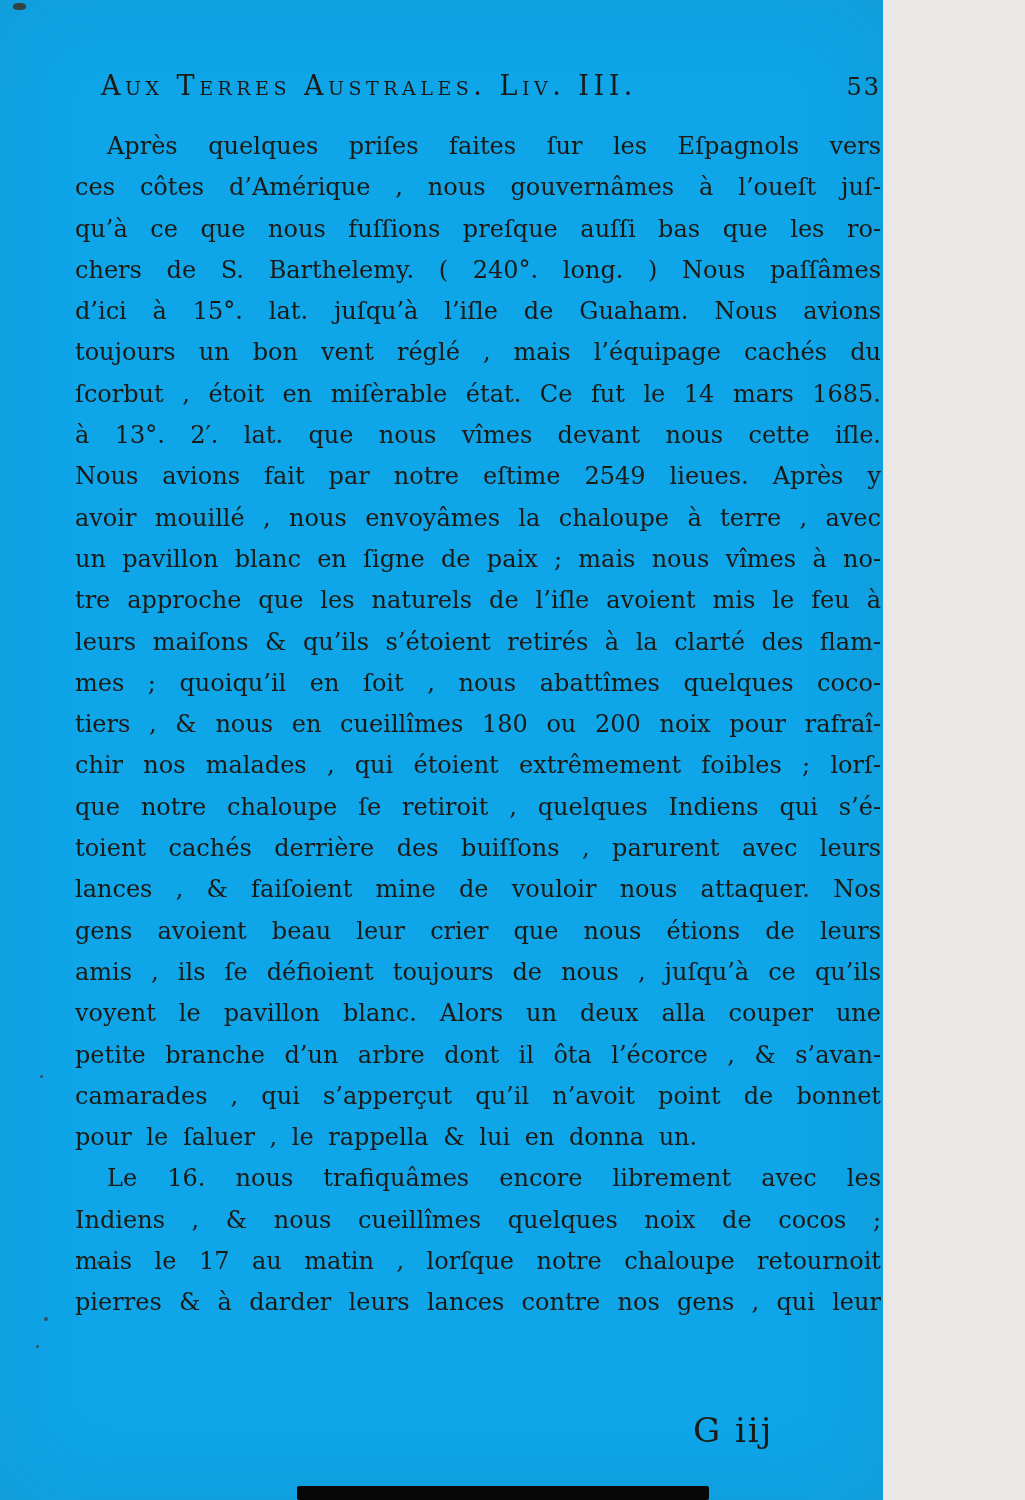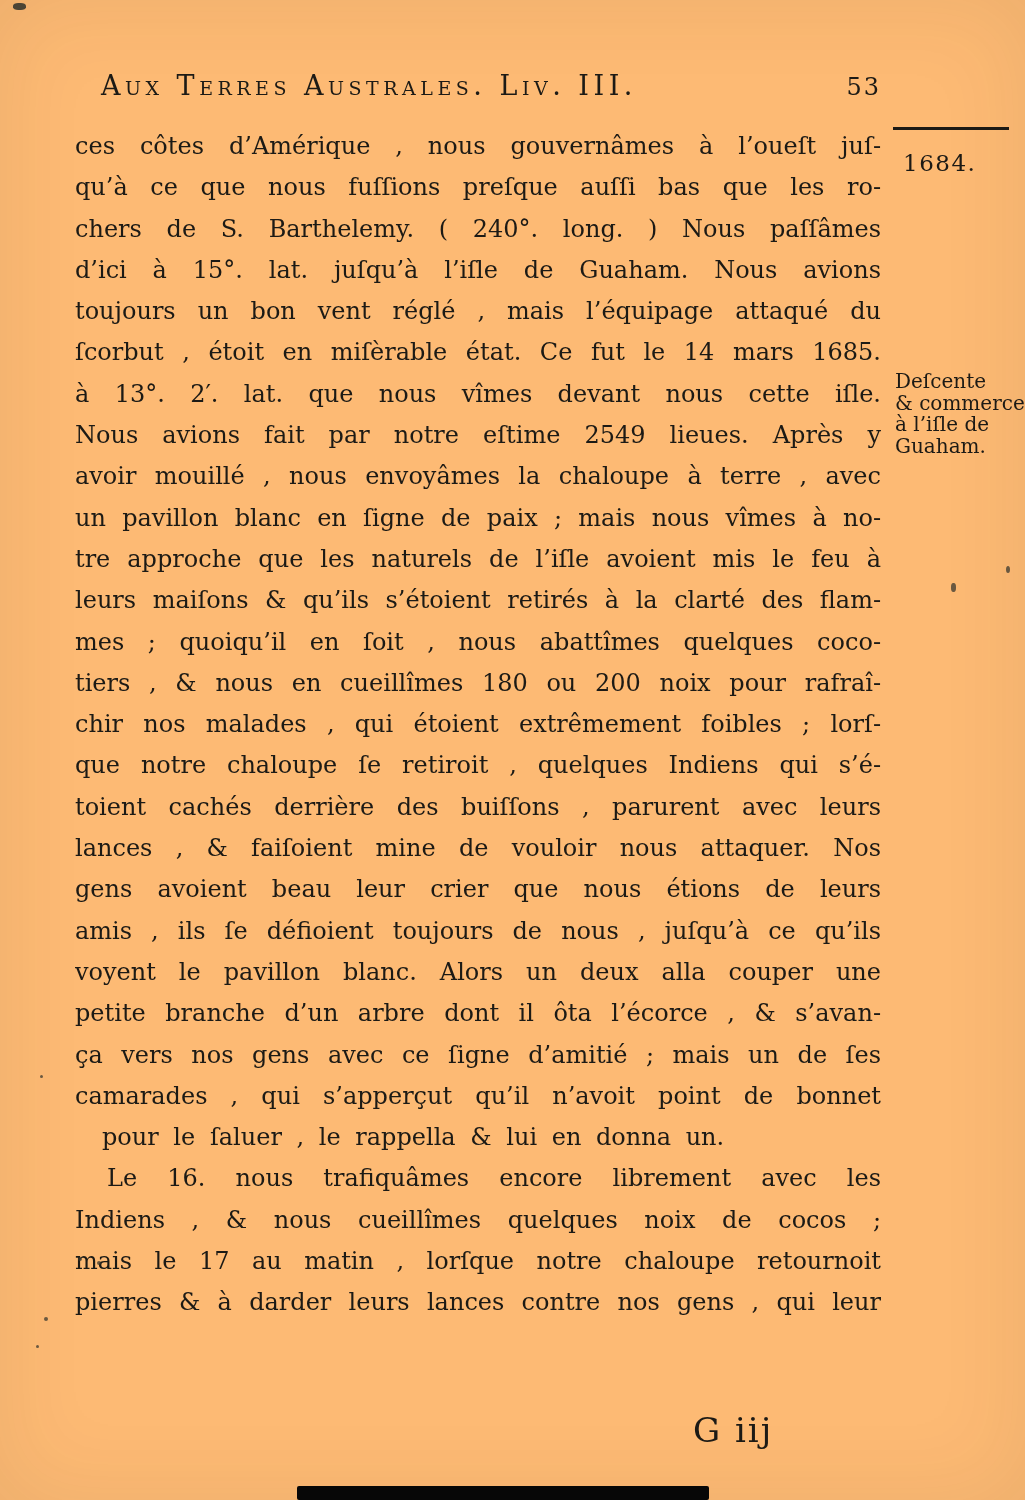--- a/index.html
+++ b/index.html
@@ -1,23 +1,23 @@
 <!DOCTYPE html>
 <html><head>
 <meta charset="utf-8">
 <style>
   * { margin: 0; padding: 0; box-sizing: border-box; }
   html, body { width: 1025px; height: 1500px; }
   body { background: #e9e8e4; }
 
   .page {
     position: relative;
-    width: 1025px;
+    width: 883px;
     height: 1500px;
-    background: #fdba74;
+    background: #0ea5e9;
     overflow: hidden;
     font-family: "DejaVu Serif", serif;
     color: #1c1a15;
     box-shadow: inset 0 0 90px rgba(70, 60, 35, 0.09);
   }
 
   
   .header {
     position: absolute;
     left: 75px; top: 70px; width: 806px;
@@ -40,21 +40,21 @@
   .line {
     font-size: 24px;
     line-height: 41.3px;
     height: 41.3px;
     overflow: hidden;
     text-align: justify;
     text-justify: inter-word;
   }
   .line.j  { text-align-last: justify; }
   .line.indent { padding-left: 32px; }
-  .line.short { text-align: left; text-align-last: left; word-spacing: 7px; margin-left: 27px; }
+  .line.short { text-align: left; text-align-last: left; word-spacing: 7px; }
 
   
   .margin-rule {
     position: absolute;
     left: 893px; top: 127px; width: 116px; height: 3px;
     background: #1c1a15;
   }
   .margin-year {
     position: absolute;
     left: 903px; top: 138px;
@@ -106,43 +106,43 @@
   <div class="margin-year">1684.</div>
 
   <div class="margin-note">
     <div class="note-line">Deſcente</div>
     <div class="note-line">&amp; commerce</div>
     <div class="note-line">à l’iſle de</div>
     <div class="note-line">Guaham.</div>
   </div>
 
   <div class="body-text">
+    <div class="line j indent">Après quelques priſes faites ſur les Eſpagnols vers</div>
     <div class="line j">ces côtes d’Amérique , nous gouvernâmes à l’oueſt juſ-</div>
     <div class="line j">qu’à ce que nous fuſſions preſque auſſi bas que les ro-</div>
     <div class="line j">chers de S. Barthelemy. ( 240°. long. ) Nous paſſâmes</div>
     <div class="line j">d’ici à 15°. lat. juſqu’à l’iſle de Guaham. Nous avions</div>
-    <div class="line j">toujours un bon vent réglé , mais l’équipage attaqué du</div>
+    <div class="line j">toujours un bon vent réglé , mais l’équipage cachés du</div>
     <div class="line j">ſcorbut , étoit en miſèrable état. Ce fut le 14 mars 1685.</div>
     <div class="line j">à 13°. 2′. lat. que nous vîmes devant nous cette iſle.</div>
     <div class="line j">Nous avions fait par notre eſtime 2549 lieues. Après y</div>
     <div class="line j">avoir mouillé , nous envoyâmes la chaloupe à terre , avec</div>
     <div class="line j">un pavillon blanc en ſigne de paix ; mais nous vîmes à no-</div>
     <div class="line j">tre approche que les naturels de l’iſle avoient mis le feu à</div>
     <div class="line j">leurs maiſons &amp; qu’ils s’étoient retirés à la clarté des flam-</div>
     <div class="line j">mes ; quoiqu’il en ſoit , nous abattîmes quelques coco-</div>
     <div class="line j">tiers , &amp; nous en cueillîmes 180 ou 200 noix pour rafraî-</div>
     <div class="line j">chir nos malades , qui étoient extrêmement foibles ; lorſ-</div>
     <div class="line j">que notre chaloupe ſe retiroit , quelques Indiens qui s’é-</div>
     <div class="line j">toient cachés derrière des buiſſons , parurent avec leurs</div>
     <div class="line j">lances , &amp; faiſoient mine de vouloir nous attaquer. Nos</div>
     <div class="line j">gens avoient beau leur crier que nous étions de leurs</div>
     <div class="line j">amis , ils ſe défioient toujours de nous , juſqu’à ce qu’ils</div>
     <div class="line j">voyent le pavillon blanc. Alors un deux alla couper une</div>
     <div class="line j">petite branche d’un arbre dont il ôta l’écorce , &amp; s’avan-</div>
-    <div class="line j">ça vers nos gens avec ce ſigne d’amitié ; mais un de ſes</div>
     <div class="line j">camarades , qui s’apperçut qu’il n’avoit point de bonnet</div>
     <div class="line short">pour le ſaluer , le rappella &amp; lui en donna un.</div>
     <div class="line j indent">Le 16. nous trafiquâmes encore librement avec les</div>
     <div class="line j">Indiens , &amp; nous cueillîmes quelques noix de cocos ;</div>
     <div class="line j">mais le 17 au matin , lorſque notre chaloupe retournoit</div>
     <div class="line j">pierres &amp; à darder leurs lances contre nos gens , qui leur</div>
   </div>
 
   <div class="catchword">G iij</div>
 

